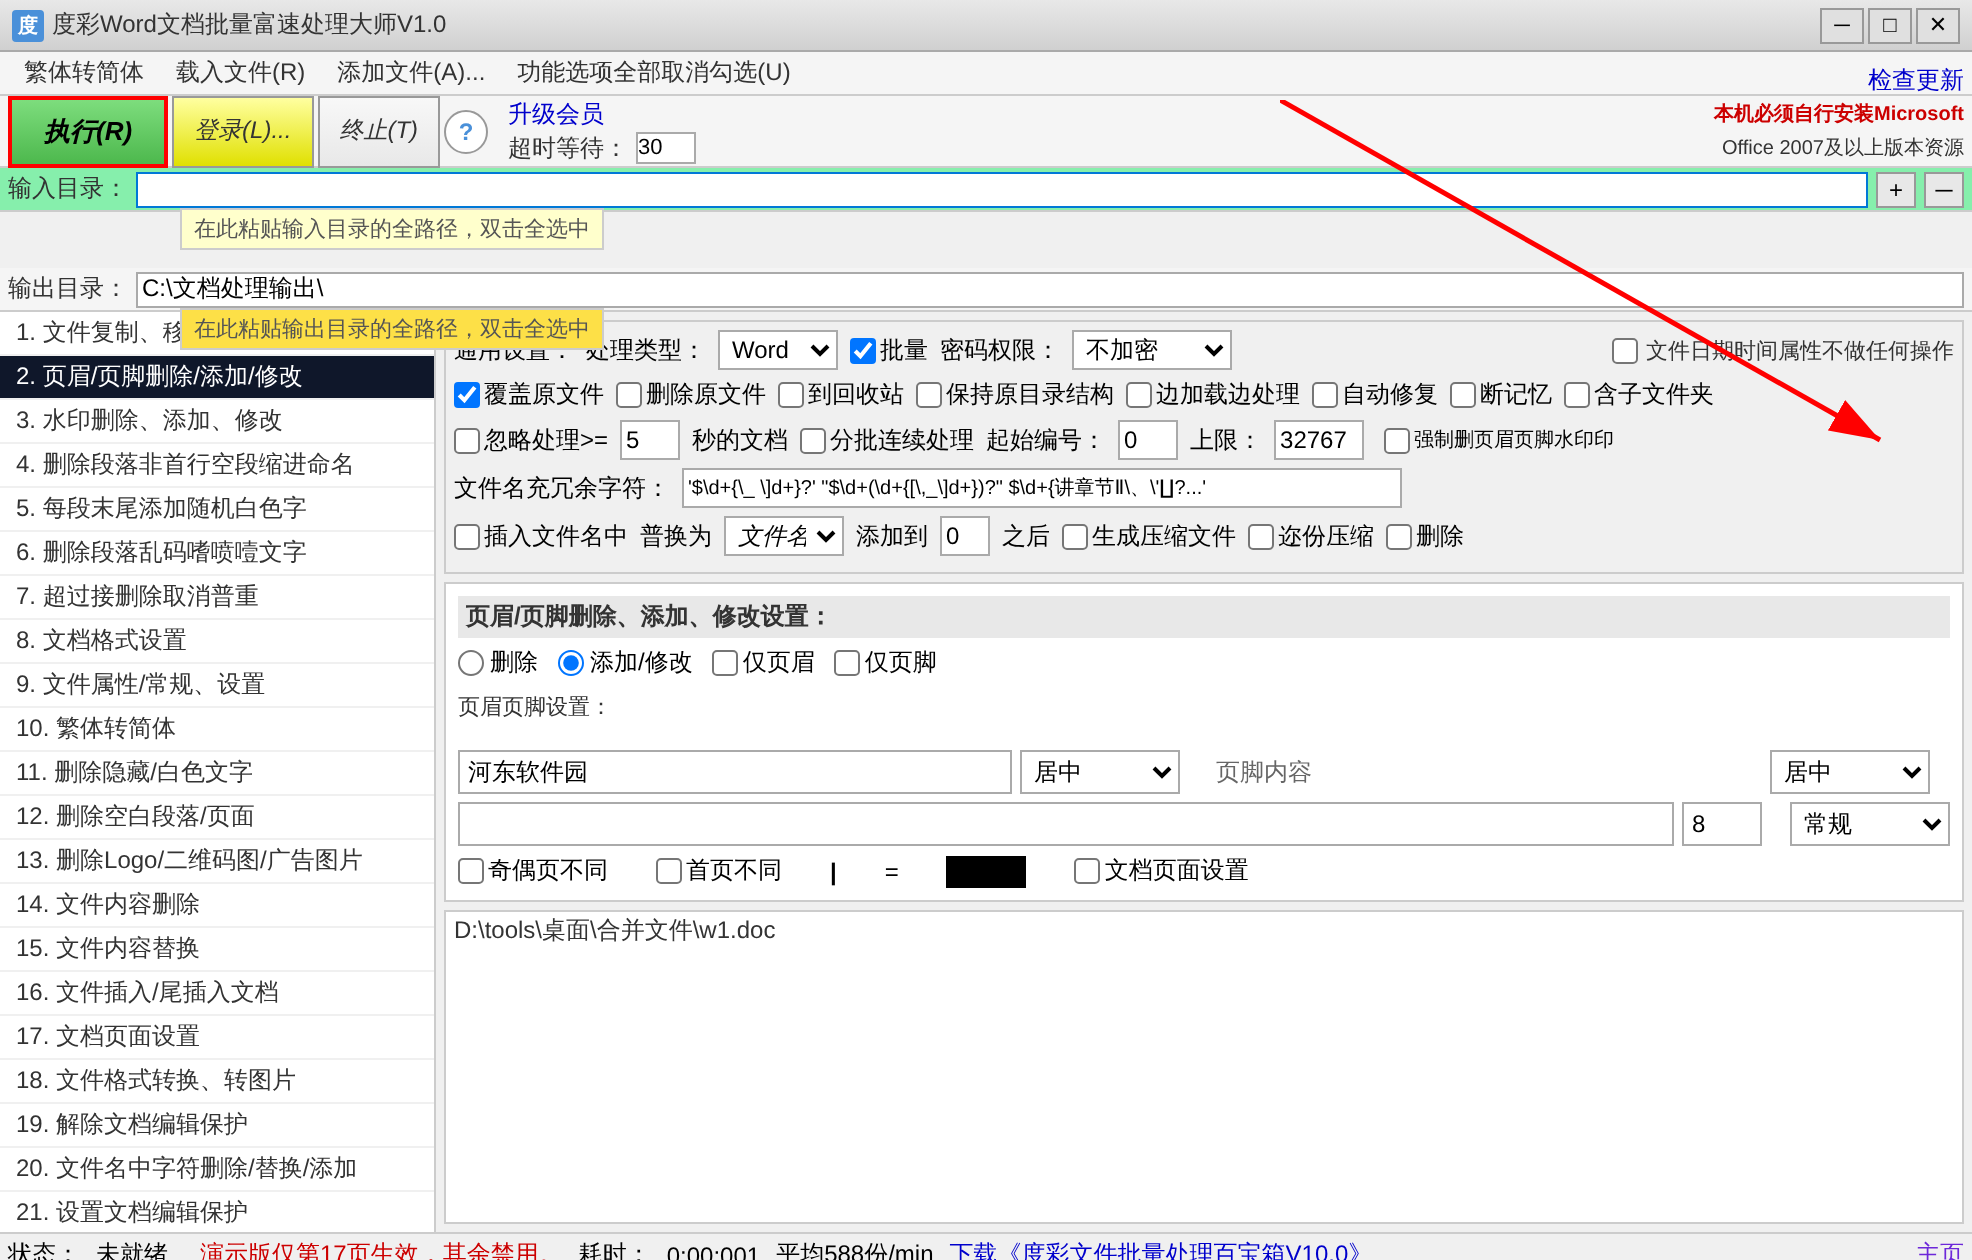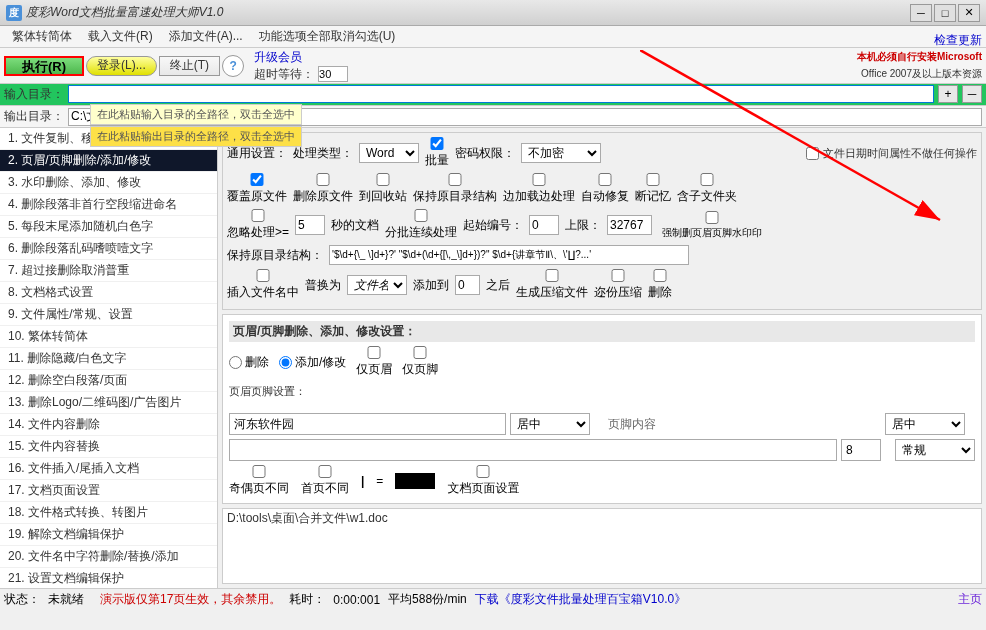--- a/index.html
+++ b/index.html
@@ -8,21 +8,21 @@
     .title-bar {
       background: linear-gradient(to bottom, #e8e8e8, #d0d0d0);
       height: 26px;
       display: flex;
       align-items: center;
       padding: 0 6px;
       border-bottom: 1px solid #aaa;
       user-select: none;
     }
     .title-bar-icon { width: 16px; height: 16px; background: #4a90d9; border-radius: 2px; margin-right: 4px; display: flex; align-items: center; justify-content: center; color: white; font-size: 10px; font-weight: bold; }
-    .title-bar-text { flex: 1; font-size: 12px; color: #333; font-style: italic; }
+    .title-bar-text { flex: 1; font-size: 12px; color: #333; }
     .title-bar-controls { display: flex; gap: 2px; }
     .title-btn { width: 22px; height: 18px; display: flex; align-items: center; justify-content: center; cursor: pointer; font-size: 11px; border: 1px solid #999; background: #e0e0e0; }
 
     .menu-bar {
       background: #f5f5f5;
       height: 22px;
       display: flex;
       align-items: center;
       border-bottom: 1px solid #ccc;
       padding: 0 4px;
@@ -32,38 +32,39 @@
     .toolbar {
       background: #f5f5f5;
       height: 36px;
       display: flex;
       align-items: center;
       padding: 2px 4px;
       border-bottom: 1px solid #ccc;
       gap: 2px;
     }
     .toolbar-btn {
-      height: 20px;
+      height: 36px;
       padding: 0 10px;
       border: 1px solid #999;
       background: linear-gradient(to bottom, #f8f8f8, #e8e8e8);
       cursor: pointer;
       font-size: 12px;
       color: #333;
       white-space: nowrap;
+      font-style: italic;
     }
     .toolbar-btn.execute {
       background: linear-gradient(to bottom, #7ddd7d, #4db84d);
       border: 2px solid red;
       color: #000;
       font-weight: bold;
       font-size: 13px;
       padding: 0 16px;
     }
-    .toolbar-btn.login { background: linear-gradient(to bottom, #ffffa0, #e0e000); border-radius: 14px; }
+    .toolbar-btn.login { background: linear-gradient(to bottom, #ffffa0, #e0e000); }
     .toolbar-btn.stop { background: linear-gradient(to bottom, #f8f8f8, #e8e8e8); }
     .help-btn { width: 22px; height: 22px; border-radius: 50%; border: 1px solid #999; background: #fff; display: flex; align-items: center; justify-content: center; cursor: pointer; font-weight: bold; color: #4a90d9; }
     .path-btn { height: 18px; width: 20px; border: 1px solid #999; background: #e8e8e8; cursor: pointer; display: flex; align-items: center; justify-content: center; }
 
     .left-panel {
       width: 218px;
       border-right: 1px solid #ccc;
       background: #fff;
       overflow-y: auto;
       flex-shrink: 0;
@@ -101,21 +102,21 @@
       margin-bottom: 4px;
       flex-wrap: wrap;
     }
     .combo-box {
       height: 20px;
       border: 1px solid #aaa;
       background: white;
       padding: 0 2px;
       min-width: 60px;
     }
-    .checkbox-label { display: flex; gap: 2px; cursor: pointer; flex-direction: column; }
+    .checkbox-label { display: flex; align-items: center; gap: 2px; cursor: pointer; }
     .checkbox-label input { margin: 0; }
     .text-input { height: 20px; border: 1px solid #aaa; background: white; padding: 0 2px; }
     .section-title { font-weight: bold; color: #333; margin-bottom: 4px; background: #e8e8e8; padding: 2px 4px; }
 
     .header-footer-section {
       border: 1px solid #ccc;
       background: white;
       padding: 6px;
     }
     .radio-group { display: flex; align-items: center; gap: 10px; margin-bottom: 6px; }
@@ -140,23 +141,23 @@
       display: flex;
       align-items: center;
       padding: 0 4px;
       gap: 8px;
     }
     .status-link { color: #0000cc; cursor: pointer; }
     .status-main { margin-left: auto; color: #6d28d9; cursor: pointer; }
 
     .input-path-row {
       display: flex;
-      align-items: flex-end;
+      align-items: center;
       padding: 2px 4px;
-      background: #22c55e;
+      background: #86efac;
       border-bottom: 1px solid #ccc;
       gap: 4px;
       height: 22px;
     }
     .output-path-row {
       display: flex;
       align-items: center;
       padding: 2px 4px;
       background: #f5f5f5;
       border-bottom: 1px solid #ccc;
@@ -208,21 +209,21 @@
 
   <div class="input-path-row" style="position:relative;">
     <span style="color:#333; white-space:nowrap;">输入目录：</span>
     <input type="text" style="flex: 1 1 0%; height: 18px; border: 1px solid rgb(0, 120, 215); padding: 0px 2px; background: white;">
     <button class="path-btn" style="width:20px;">+</button>
     <button class="path-btn" style="width:20px;">─</button>
 
     <div style="position:absolute; left:90px; top:20px; background:#ffffcc; border:1px solid #ccc; padding:2px 6px; font-size:11px; color:#555; z-index:200; white-space:nowrap;">在此粘贴输入目录的全路径，双击全选中</div>
   </div>
 
-  <div class="output-path-row" style="position:relative;">
+  <div class="output-path-row" style="position:relative;margin-top:28px;">
     <span style="color:#333; white-space:nowrap;">输出目录：</span>
     <input type="text" style="flex: 1 1 0%; height: 18px; border: 1px solid rgb(170, 170, 170); padding: 0px 2px; background: white;" value="C:\文档处理输出\">
 
     <div style="position:absolute; left:90px; top:20px; background:#fde047; border:1px solid #ccc; padding:2px 6px; font-size:11px; color:#555; z-index:200; white-space:nowrap;">在此粘贴输出目录的全路径，双击全选中</div>
   </div>
 
   <div style="display:flex; height: 460px; position:relative;">
 
     <div class="left-panel">
       <div class="list-item">1. 文件复制、移动、删除</div>
@@ -319,21 +320,21 @@
           <span>起始编号：</span>
           <input type="text" class="text-input" style="width: 30px;" value="0">
           <span>上限：</span>
           <input type="text" class="text-input" style="width: 45px;" value="32767">
           <label class="checkbox-label" style="margin-left:4px;">
             <input type="checkbox" style="">
             <span style="font-size:10px;">强制删页眉页脚水印印</span>
           </label>
         </div>
         <div class="settings-row">
-          <span>保持原目录结构：</span>
+          <span>文件名充冗余字符：</span>
           <input type="text" class="text-input" style="width: 360px; font-size: 10px;" value="'$\d+{\_ \]d+}?' &quot;$\d+(\d+{[\,_\]d+})?&quot; $\d+{讲章节Ⅱ\、\'∐?...'">
         </div>
         <div class="settings-row">
           <label class="checkbox-label">
             <input type="checkbox" style="">
             <span>插入文件名中</span>
           </label>
           <span>普换为</span>
           <select class="combo-box" style="width:57px;font-style:italic;">
             <option>文件名首</option>
@@ -393,21 +394,21 @@
         </div>
         <div style="display:grid; grid-template-columns:1fr 50px 80px; gap:4px; align-items:center; margin-bottom:4px;">
           <input type="text" class="hf-input" value="" style="">
           <input type="text" class="hf-input" value="8" style="width: 40px;">
           <select class="hf-combo">
             <option>常规</option>
             <option>粗体</option>
             <option>斜体</option>
           </select>
         </div>
-        <div style="display:flex; align-items:center; gap:12px;">
+        <div style="display:flex; align-items:center; gap:24px;">
           <label class="checkbox-label">
             <input type="checkbox" style="">
             <span>奇偶页不同</span>
           </label>
           <label class="checkbox-label">
             <input type="checkbox" style="">
             <span>首页不同</span>
           </label>
           <span style="font-weight:bold;">|</span>
           <span>=</span>

